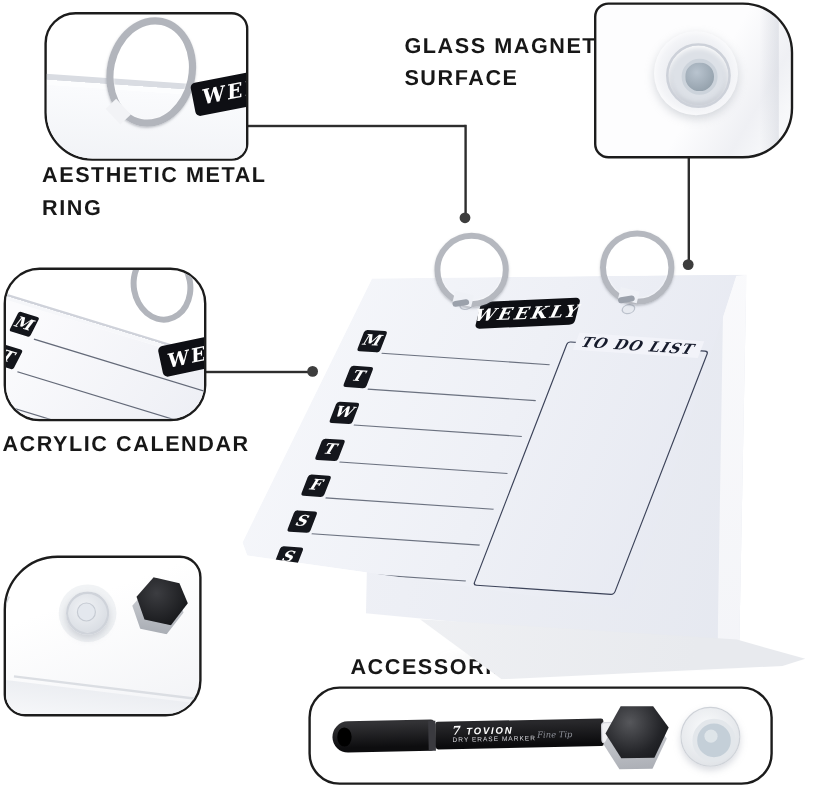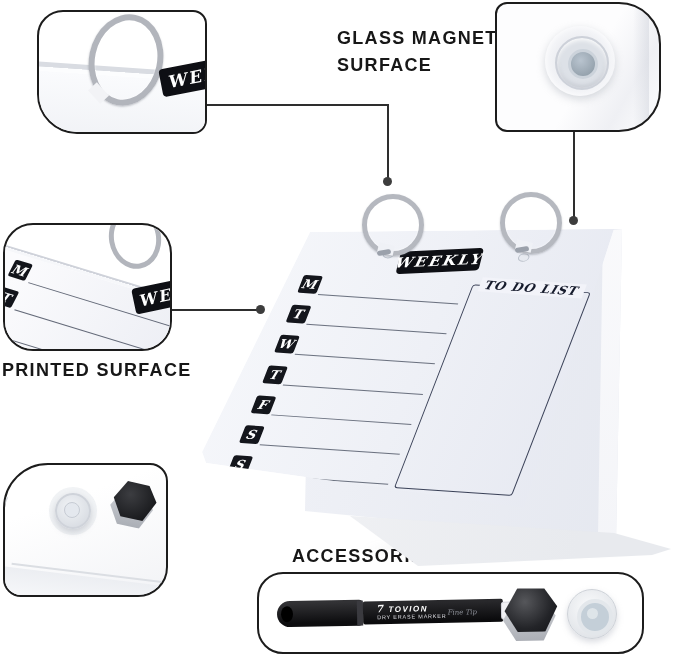--- a/index.html
+++ b/index.html
@@ -264,24 +264,28 @@
         <span class="mk-sub">DRY ERASE MARKER</span>
         <span class="mk-tip-note">Fine Tip</span>
       </div>
       <div class="mk-tip"></div>
     </div>
     <div class="acc-hexbase hexa"></div>
     <div class="acc-hex hexa"></div>
     <div class="acc-round"></div>
   </div>
 
+  <div class="lbl" style="left:35px;top:133px;">
+    <span>AESTHETIC METAL</span>
+    <span>RING</span>
+  </div>
   <div class="lbl" style="left:337px;top:25px;">
     <span>GLASS MAGNETIC</span>
     <span>SURFACE</span>
   </div>
   <div class="lbl" style="left:2px;top:357px;">
-    <span>PRINTED SURFACE</span>
+    <span>ACRYLIC CALENDAR</span>
   </div>
   <div class="lbl" style="left:292px;top:543px;">
     <span>ACCESSORIES</span>
   </div>
 
 </div>
 
 </body></html>

